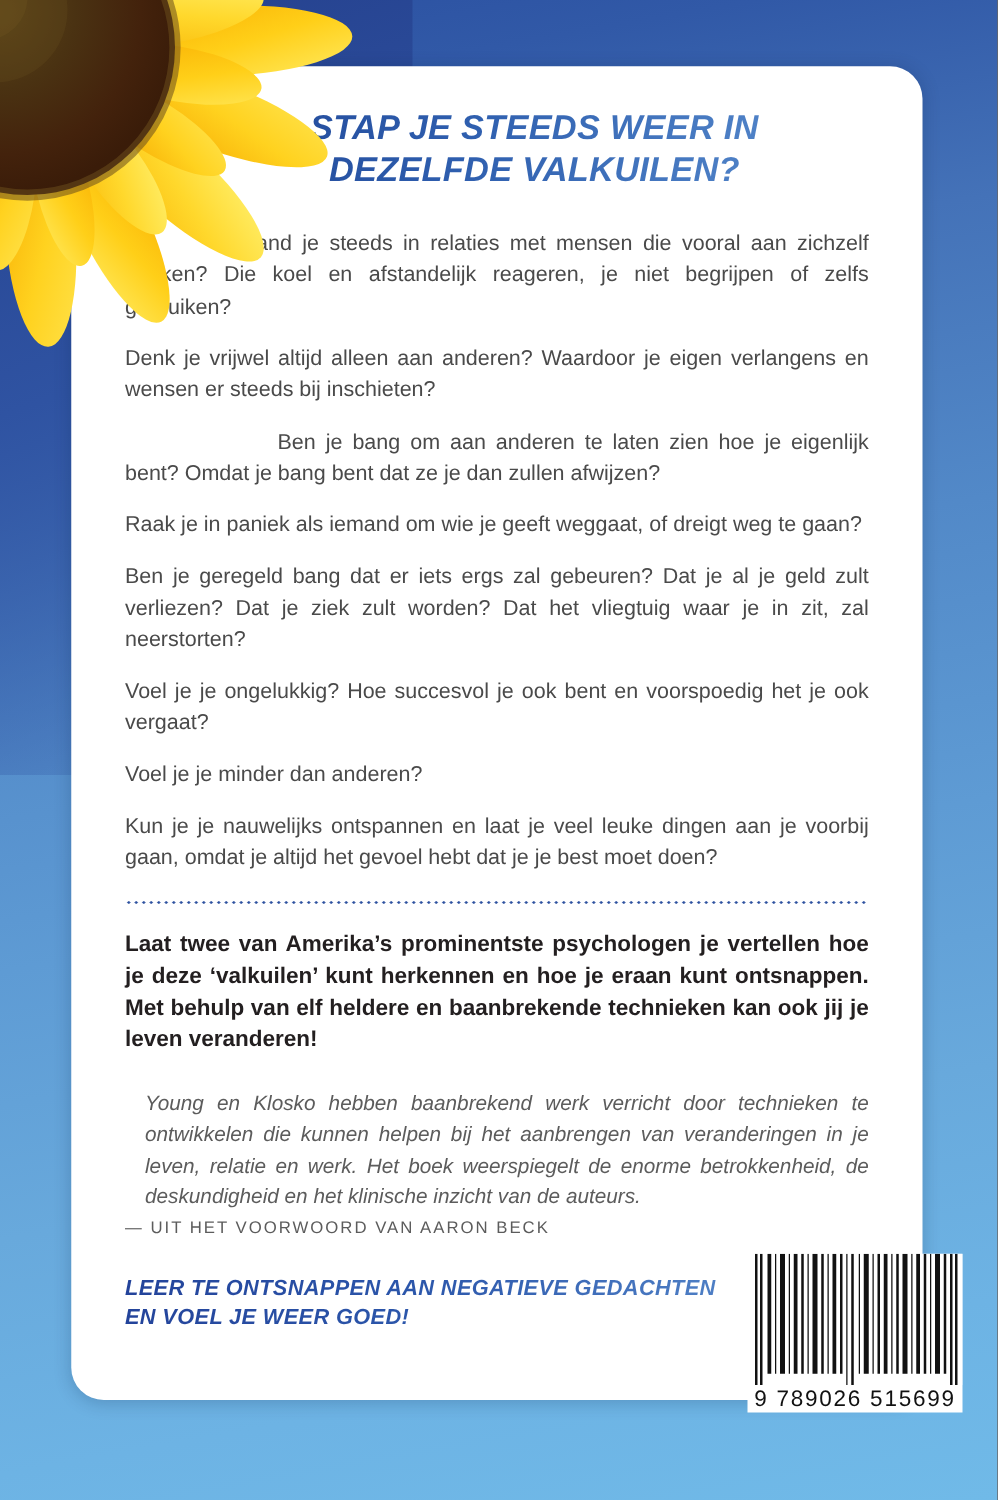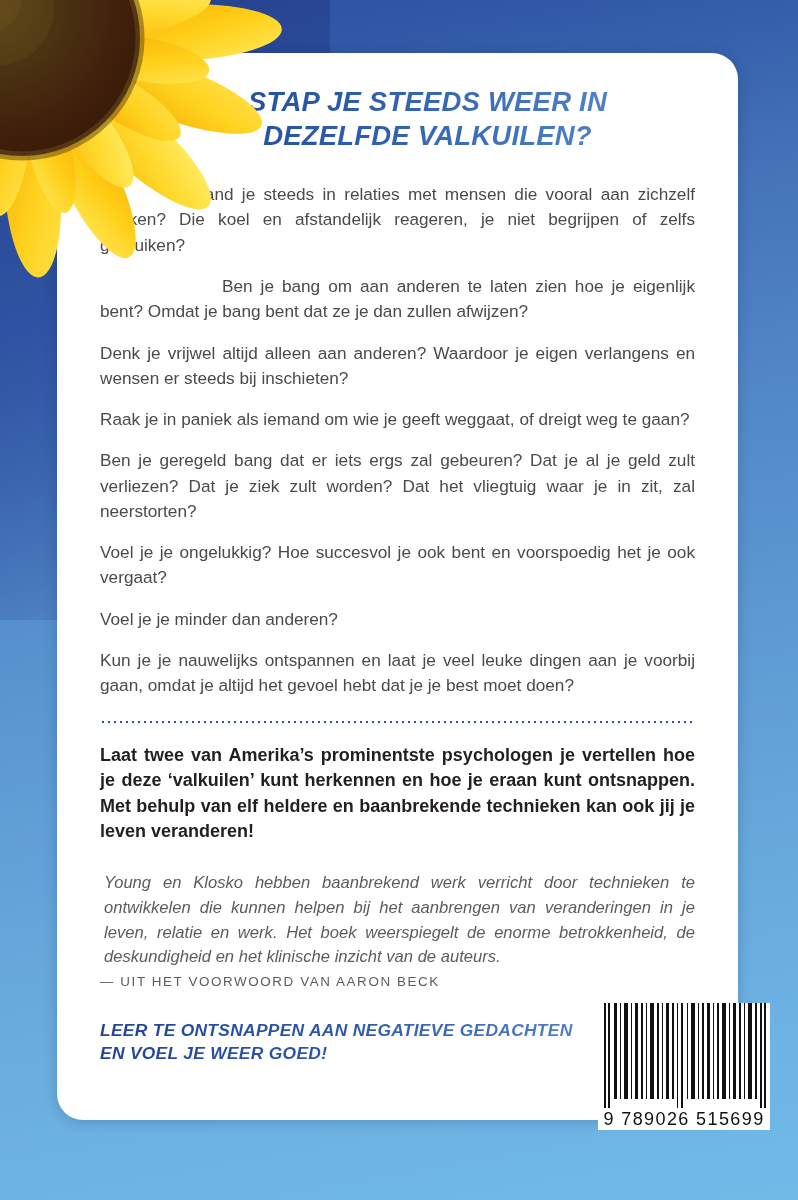--- a/index.html
+++ b/index.html
@@ -132,21 +132,21 @@
     margin: 0 0 26px 0;
   }
 
   
   .quote {
     color: #5c5c5c;
     font-size: 16.6px;
     font-style: italic;
     line-height: 1.5;
     text-align: justify;
-    margin: 0 0 3px 4px;
+    margin: 0 0 3px 16px;
   }
   .quote-source {
     color: #5c5c5c;
     font-size: 13.4px;
     letter-spacing: 1.6px;
     margin: 4px 0 30px 0;
   }
 
   
   .tagline {
@@ -230,22 +230,22 @@
 
       <div class="content">
 
         <h1 class="title">
           <span class="line">STAP JE STEEDS WEER IN</span>
           <span class="line">DEZELFDE VALKUILEN?</span>
         </h1>
 
         <div class="questions">
           <p class="q indent-1">Beland je steeds in relaties met mensen die vooral aan zichzelf denken? Die koel en afstandelijk reageren, je niet begrijpen of zelfs gebruiken?</p>
+          <p class="q">Denk je vrijwel altijd alleen aan anderen? Waardoor je eigen verlangens en wensen er steeds bij inschieten?</p>
           <p class="q indent-2">Ben je bang om aan anderen te laten zien hoe je eigenlijk bent? Omdat je bang bent dat ze je dan zullen afwijzen?</p>
-          <p class="q">Denk je vrijwel altijd alleen aan anderen? Waardoor je eigen verlangens en wensen er steeds bij inschieten?</p>
           <p class="q">Raak je in paniek als iemand om wie je geeft weggaat, of dreigt weg te gaan?</p>
           <p class="q">Ben je geregeld bang dat er iets ergs zal gebeuren? Dat je al je geld zult verliezen? Dat je ziek zult worden? Dat het vliegtuig waar je in zit, zal neerstorten?</p>
           <p class="q">Voel je je ongelukkig? Hoe succesvol je ook bent en voorspoedig het je ook vergaat?</p>
           <p class="q">Voel je je minder dan anderen?</p>
           <p class="q">Kun je je nauwelijks ontspannen en laat je veel leuke dingen aan je voorbij gaan, omdat je altijd het gevoel hebt dat je je best moet doen?</p>
         </div>
 
         <div class="divider"></div>
 
         <p class="blurb">Laat twee van Amerika’s prominentste psychologen je vertellen hoe je deze ‘valkuilen’ kunt herkennen en hoe je eraan kunt ontsnappen. Met behulp van elf heldere en baanbrekende technieken kan ook jij je leven veranderen!</p>

